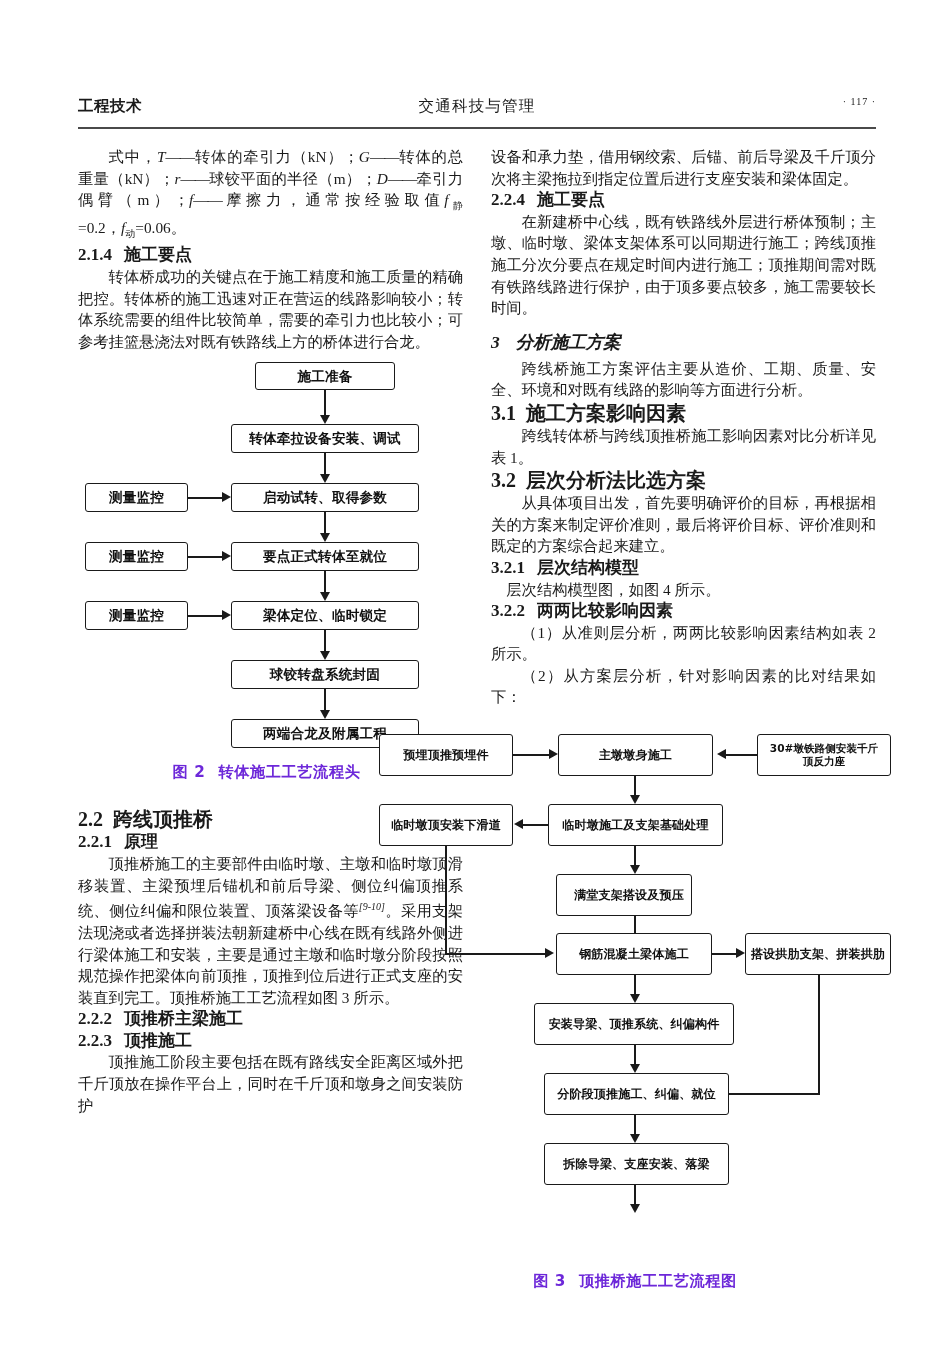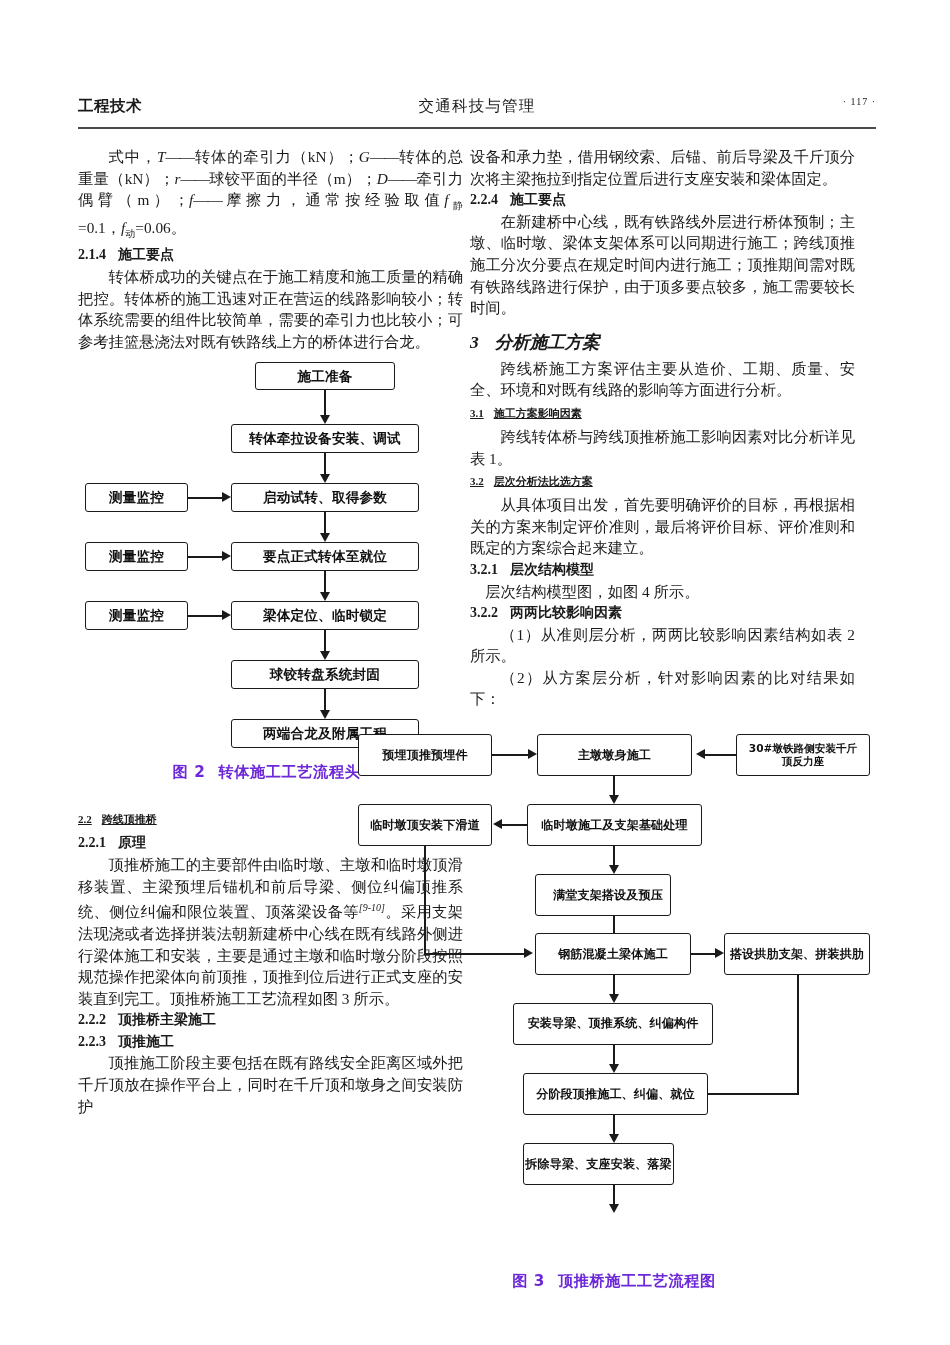--- a/index.html
+++ b/index.html
@@ -63,34 +63,34 @@
     background: #4a4a4a;
   }
 
   
   .col {
     position: absolute;
     top: 146px;
     width: 385px;
   }
   #col-left  { left: 78px; }
-  #col-right { left: 470px; }
+  #col-right { left: 491px; }
 
   .p {
     font-size: 15.3px;
     line-height: 21.6px;
     text-align: justify;
     text-justify: inter-ideograph;
     margin: 0;
     letter-spacing: 0px;
   }
   .p.indent { text-indent: 2em; }
 
   .heading {
-    font-size: 14px;
+    font-size: 17px;
     line-height: 21.6px;
     margin: 0;
     font-family: "DejaVu Sans", "Liberation Sans", sans-serif;
     font-weight: 600;
   }
   .heading .num { font-family: "Liberation Serif", serif; font-weight: 600; }
   .heading .sp  { display: inline-block; width: 12px; }
 
   .heading.sub {
     font-weight: 600;
@@ -99,25 +99,24 @@
   }
   .heading.big {
     font-size: 17.5px;
     line-height: 26px;
     font-family: "DejaVu Sans", "Liberation Sans", sans-serif;
     font-weight: 700;
     font-style: italic;
   }
   .heading.big .sp { width: 16px; }
   .heading.lvl2 {
-    font-size: 11px;
+    font-size: 20px;
     line-height: 24px;
     font-family: "DejaVu Sans", "Liberation Sans", sans-serif;
     font-weight: 700;
-    text-decoration: underline;
   }
   .heading.lvl2 .sp { width: 10px; }
 
   .it { font-style: italic; font-family: "Liberation Serif", serif; }
   .sub-s { font-size: 10px; vertical-align: sub; }
   .sup-s { font-size: 10px; vertical-align: super; font-style: italic; }
   .mdash { letter-spacing: -1px; }
 
   
   .fc { position: absolute; }
@@ -186,21 +185,21 @@
     <span class="hdr-right">· 117 ·</span>
   </div>
   <div id="header-rule"></div>
 
   <div class="col" id="col-left">
 
     <p class="p indent" style="text-align:justify;text-align-last:justify;">
       <span>式中，</span><span class="it">T</span><span class="mdash">——</span><span>转体的牵引力（kN）；</span><span class="it">G</span><span class="mdash">——</span><span>转体的总重量（kN）；</span><span class="it">r</span><span class="mdash">——</span><span>球铰平面的半径（m）；</span><span class="it">D</span><span class="mdash">——</span><span>牵引力偶臂（m）；</span><span class="it">f</span><span class="mdash">——</span><span>摩擦力，通常按经验取值</span><span class="it">f</span><span class="sub-s">静</span>
     </p>
     <p class="p">
-      <span>=0.1，</span><span class="it">f</span><span class="sub-s">动</span><span>=0.06。</span>
+      <span>=0.2，</span><span class="it">f</span><span class="sub-s">动</span><span>=0.06。</span>
     </p>
 
     <p class="heading sub">
       <span class="num">2.1.4</span><span class="sp"></span><span>施工要点</span>
     </p>
     <p class="p indent">转体桥成功的关键点在于施工精度和施工质量的精确把控。转体桥的施工迅速对正在营运的线路影响较小；转体系统需要的组件比较简单，需要的牵引力也比较小；可参考挂篮悬浇法对既有铁路线上方的桥体进行合龙。</p>
 
     <div class="fc" style="left:-8px; top:216px; width:393px; height:330px;">
 
       <div class="node f2" style="left:185px; top:0px; width:140px; height:28px;">
@@ -371,37 +370,37 @@
       <div class="ln h" style="left:333px; top:219px; width:29px;"></div>
       <div class="arw right" style="left:357px; top:214px;"></div>
 
       <div class="node f3" style="left:366px; top:199px; width:146px; height:42px;">
         <span>搭设拱肋支架、拼装拱肋</span>
       </div>
 
       <div class="ln v" style="left:255px; top:241px; height:25px;"></div>
       <div class="arw down" style="left:251px; top:260px;"></div>
 
-      <div class="node f3" style="left:155px; top:269px; width:200px; height:42px;font-family:Liberation Mono, monospace;">
+      <div class="node f3" style="left:155px; top:269px; width:200px; height:42px;">
         <span>安装导梁、顶推系统、纠偏构件</span>
       </div>
       <div class="ln v" style="left:255px; top:311px; height:25px;"></div>
       <div class="arw down" style="left:251px; top:330px;"></div>
 
       <div class="ln v" style="left:439px; top:241px; height:119px;"></div>
       <div class="ln h" style="left:349px; top:359px; width:92px;"></div>
       <div class="arw left" style="left:341px; top:354px;"></div>
 
       <div class="node f3" style="left:165px; top:339px; width:185px; height:42px;">
         <span>分阶段顶推施工、纠偏、就位</span>
       </div>
       <div class="ln v" style="left:255px; top:381px; height:25px;"></div>
       <div class="arw down" style="left:251px; top:400px;"></div>
 
-      <div class="node f3" style="left:165px; top:409px; width:151px; height:42px;">
+      <div class="node f3" style="left:165px; top:409px; width:185px; height:42px;">
         <span>拆除导梁、支座安装、落梁</span>
       </div>
       <div class="ln v" style="left:255px; top:451px; height:25px;"></div>
       <div class="arw down" style="left:251px; top:470px;"></div>
 
     </div>
 
     <div class="fig-cap" style="left:-112px; top:1125px; width:512px;">
       <span>图 3</span><span class="gap"></span><span>顶推桥施工工艺流程图</span>
     </div>

